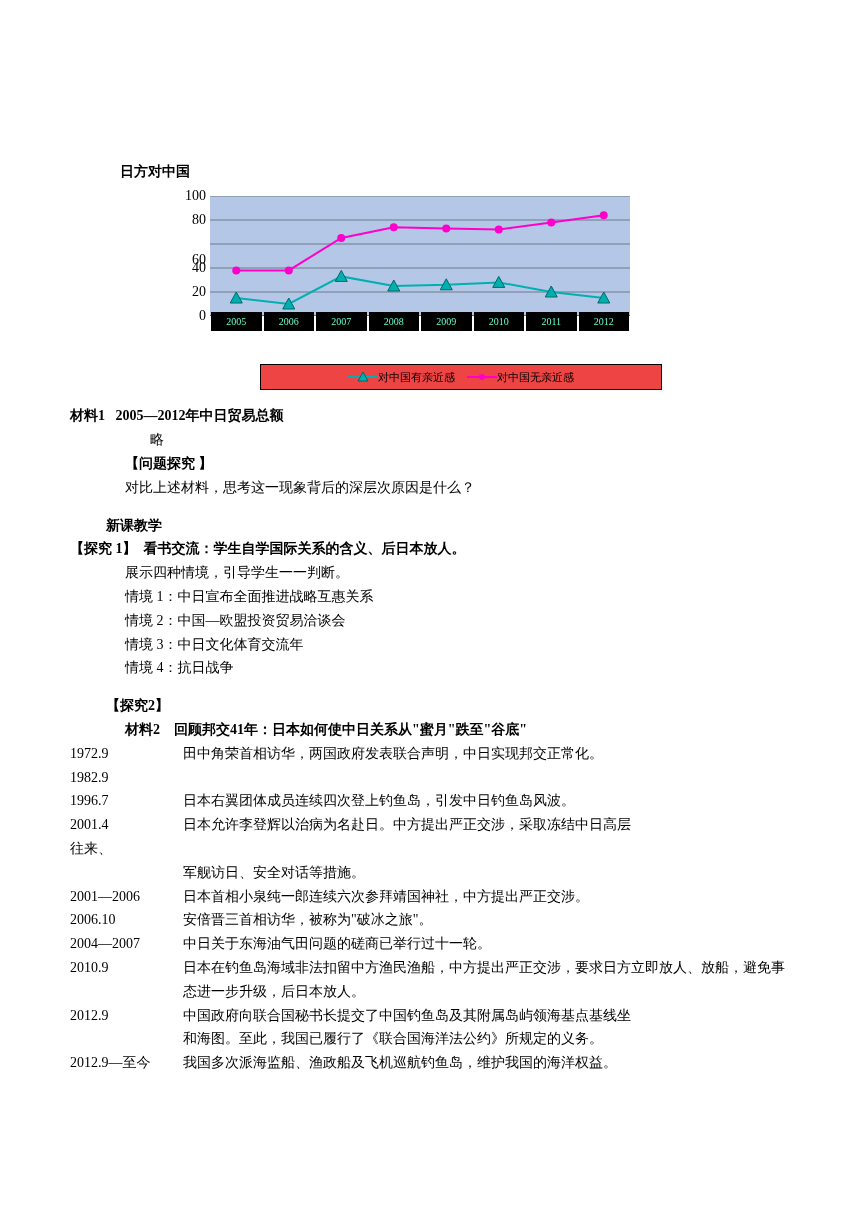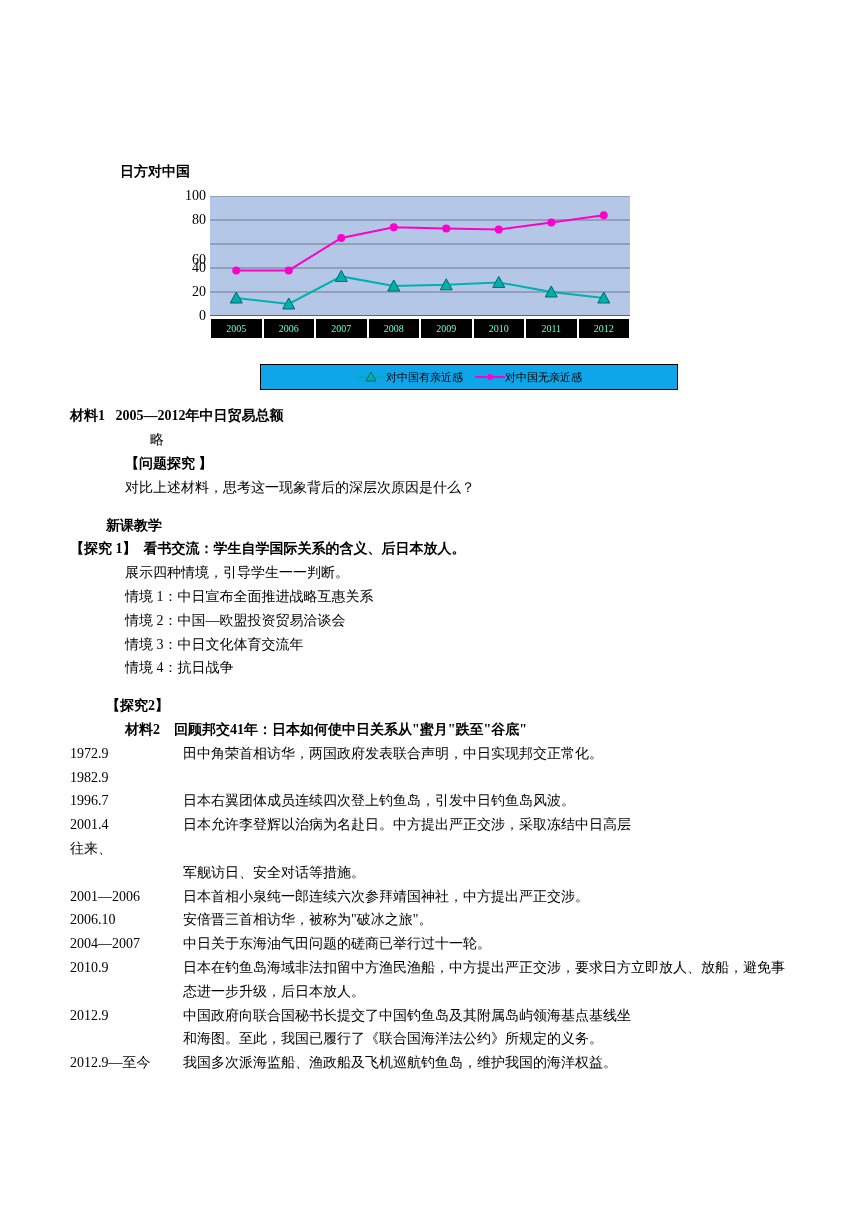--- a/index.html
+++ b/index.html
@@ -11,34 +11,34 @@
     margin: 0;
     padding: 60px 70px 40px 70px;
     width: 860px;
     box-sizing: border-box;
   }
   .bold { font-weight: bold; }
   .chart-title { margin-top: 100px; margin-left: 50px; font-weight: bold; }
   .chart-wrap { margin-left: 100px; margin-top: 4px; }
   .chart { position: relative; width: 480px; height: 150px; }
   .plot-area { position: absolute; left: 40px; top: 8px; width: 420px; height: 120px; background: #B4C7E7; }
-  .xaxis-labels { position: absolute; left: 40px; top: 130px; width: 420px; display: flex; }
+  .xaxis-labels { position: absolute; left: 40px; top: 123px; width: 420px; display: flex; }
   .xaxis-labels span {
     flex: 1; text-align: center; background: #000; color: #66FFCC;
     font-size: 10px; padding: 1px 0; margin: 1px;
   }
   .ytick {
     position: absolute; left: 12px; font-size: 14px; color: #000; text-align: right;
     width: 24px; transform: translateY(-50%);
   }
   .legend {
     display: flex; justify-content: center; align-items: center;
-    background: #0ea5e9; border: 1px solid #000;
+    background: #ef4444; border: 1px solid #000;
     width: 380px; margin-left: 90px; margin-top: 26px;
-    padding: 3px 18px; font-size: 11px;
+    padding: 3px 10px; font-size: 11px;
   }
   svg.plot { position: absolute; left: 40px; top: 8px; width: 420px; height: 120px; }
   .legend-swatch { display:inline-flex; align-items:center; margin: 0 6px;}
   .mat1 { margin-top: 14px; }
   .indent1 { margin-left: 55px; }
   .indent2 { margin-left: 80px; }
   .section { margin-top: 14px; margin-left: 36px; }
   .tq-row { display: flex; margin: 0; gap: 23px; }
   .tq-date { width: 90px; flex-shrink: 0; }
   .tq-text { flex: 1; }

